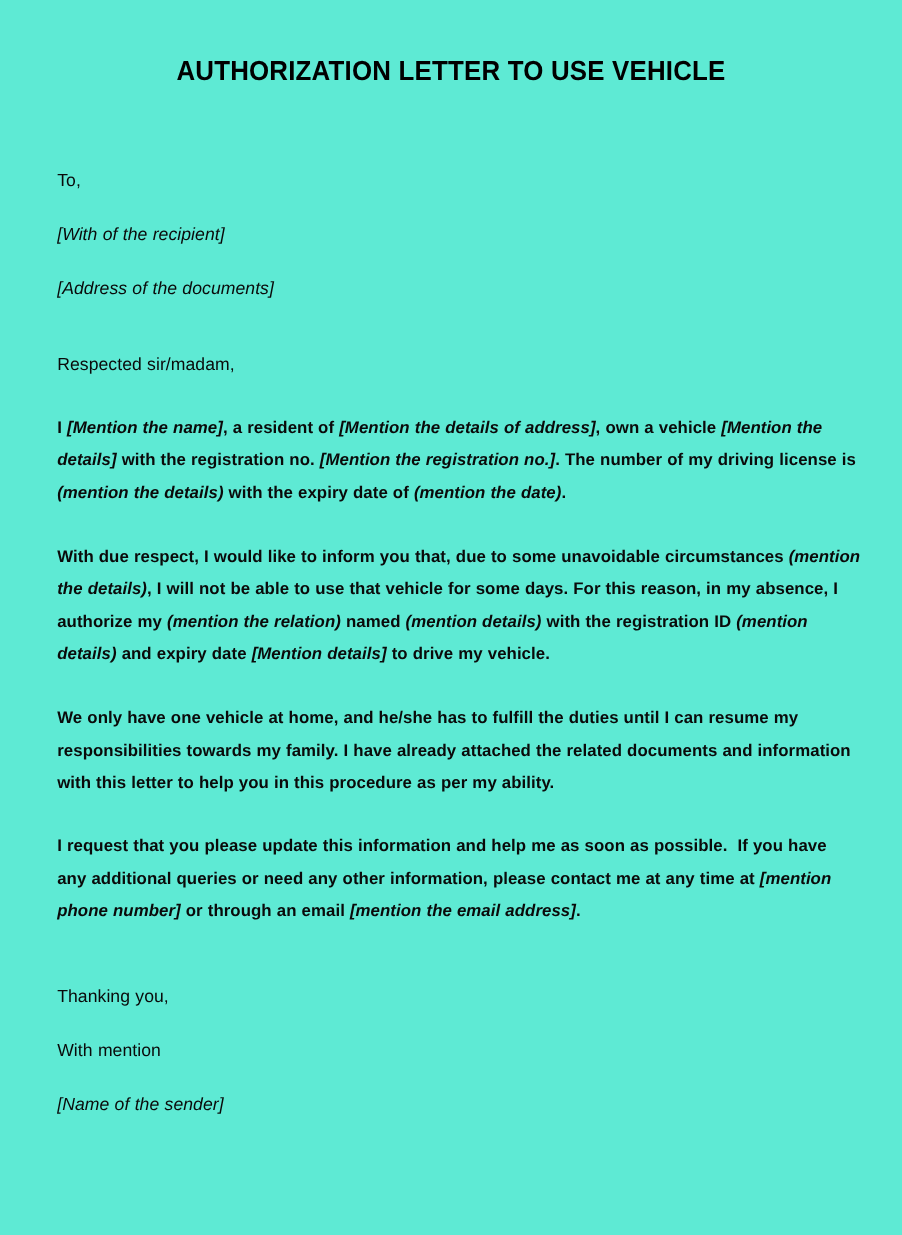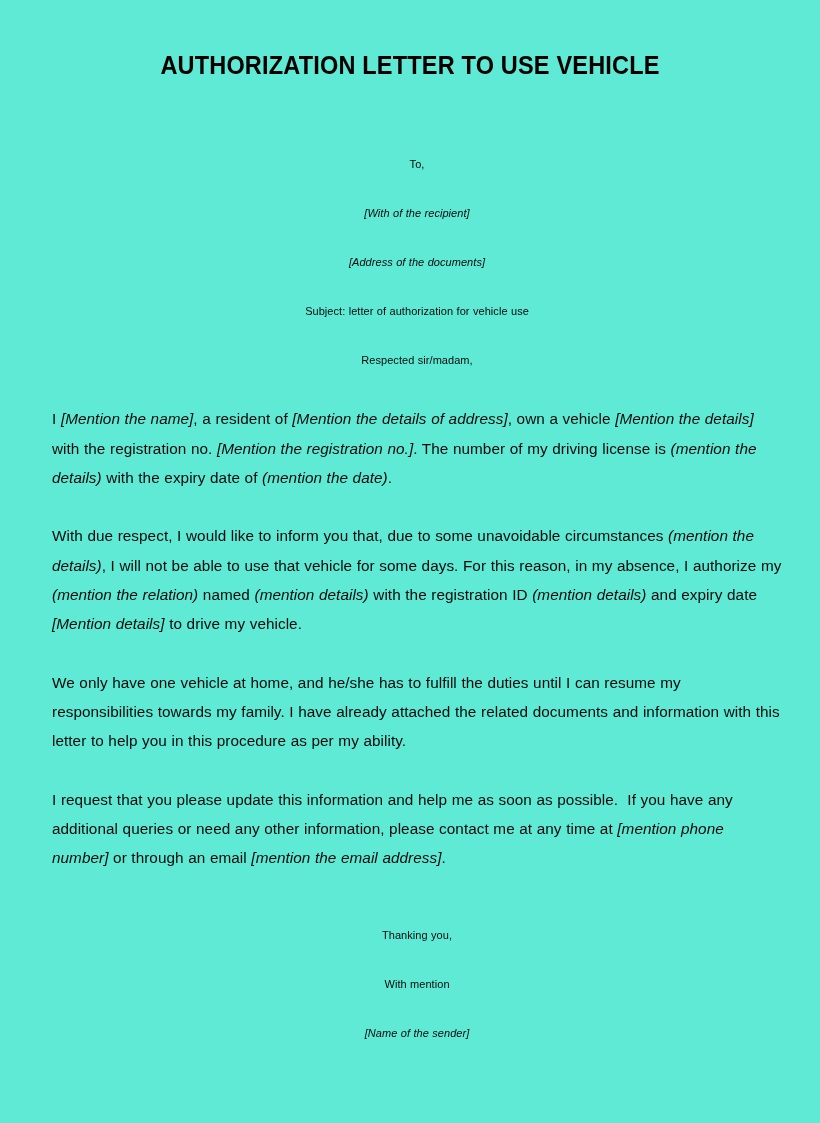--- a/index.html
+++ b/index.html
@@ -38,61 +38,60 @@
     transform-origin: center top;
     white-space: nowrap;
   }
   .body-block {
     position: absolute;
     left: 52px;
     top: 150px;
     width: 730px;
   }
   .line {
-    font-size: 11px;
+    font-size: 16px;
     line-height: 29.4px;
     letter-spacing: 0.05px;
     word-spacing: 0.3px;
-    text-align: center;
+    text-align: left;
     color: #0a0a0a;
   }
   .gap-short { height: 19.6px; }
   .gap-para  { height: 28.8px; }
   .ph {
     font-style: italic;
   }
   .para {
     font-size: 15.3px;
     line-height: 29.4px;
     letter-spacing: 0.05px;
     word-spacing: 0.3px;
     color: #0a0a0a;
     text-align: left;
   }
-  .nowrap-space { white-space: pre-wrap; }
+  .nowrap-space { white-space: pre-wrap; font-weight: bold; }
 </style>
 </head>
 <body>
 
 <div id="page">
 
   <div class="doc-title">AUTHORIZATION LETTER TO USE VEHICLE</div>
 
   <div class="body-block">
 
     <div class="line">To,</div>
     <div class="gap-short"></div>
 
     <div class="line ph">[With of the recipient]</div>
     <div class="gap-short"></div>
 
     <div class="line ph">[Address of the documents]</div>
     <div class="gap-short"></div>
 
-    <div class="line">Subject: letter of authorization for vehicle use</div>
     <div class="gap-short"></div>
 
     <div class="line">Respected sir/madam,</div>
     <div class="gap-para"></div>
 
     <div class="para nowrap-space"><span>I </span><span class="ph">[Mention the name]</span><span>, a resident of </span><span class="ph">[Mention the details of address]</span><span>, own a vehicle </span><span class="ph">[Mention the details]</span><span> with the registration no. </span><span class="ph">[Mention the registration no.]</span><span>. The number of my driving license is </span><span class="ph">(mention the details)</span><span> with the expiry date of </span><span class="ph">(mention the date)</span><span>.</span></div>
     <div class="gap-para"></div>
 
     <div class="para nowrap-space"><span>With due respect, I would like to inform you that, due to some unavoidable circumstances </span><span class="ph">(mention the details)</span><span>, I will not be able to use that vehicle for some days. For this reason, in my absence, I authorize my </span><span class="ph">(mention the relation)</span><span> named </span><span class="ph">(mention details)</span><span> with the registration ID </span><span class="ph">(mention details)</span><span> and expiry date </span><span class="ph">[Mention details]</span><span> to drive my vehicle.</span></div>
     <div class="gap-para"></div>

